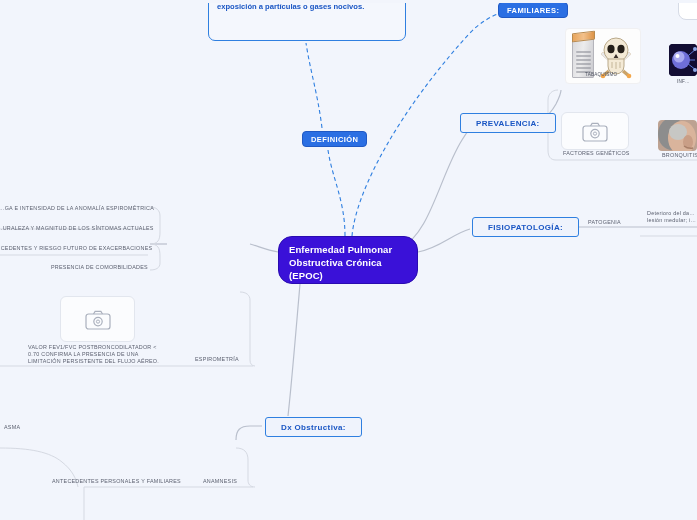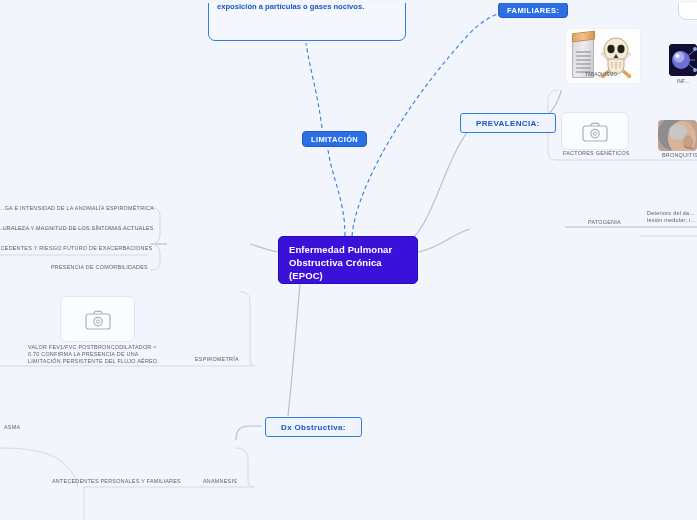--- a/index.html
+++ b/index.html
@@ -20,21 +20,21 @@
     pointer-events: none;
   }
 
   
   .central {
     position: absolute;
     left: 278px; top: 236px;
     width: 140px; height: 48px;
     background: #3a11d8;
     border: 1px solid #2a0bb0;
-    border-radius: 5px;
+    border-radius: 14px;
     color: #ffffff;
     font-weight: bold;
     font-size: 9.5px;
     line-height: 13px;
     padding: 6px 8px 0 10px;
     letter-spacing: .1px;
   }
 
   
   .pill {
@@ -200,21 +200,21 @@
     <path d="M0 448 C30 448 50 452 62 462 C72 470 76 478 78 487" fill="none" stroke="#d5d9e2" stroke-width="1"></path>
 
     <path d="M556 160 L697 160" stroke="#d5d9e2" stroke-width="1" fill="none"></path>
     <path d="M556 160 C550 160 548 156 548 150 L548 100 C548 94 552 90 558 90" fill="none" stroke="#d5d9e2" stroke-width="1"></path>
 
     <path d="M640 236 L697 236" stroke="#d5d9e2" stroke-width="1" fill="none"></path>
   </svg>
 
   <div class="central">Enfermedad Pulmonar Obstructiva Crónica (EPOC)</div>
 
-  <div class="pill-solid" style="left:302px; top:131px;">LIMITACIÓN</div>
+  <div class="pill-solid" style="left:302px; top:131px;">DEFINICIÓN</div>
 
   <div class="note" style="left:208px; top:-34px; width:198px; height:75px;">tratable que se caracteriza por unos síntomas respiratorios y una limitación del flujo aéreo persistente causada generalmente por exposición a partículas o gases nocivos.</div>
 
   <div class="pill-solid" style="left:498px; top:2px;">FAMILIARES:</div>
 
   <div class="photo cig-card" style="left:565px; top:28px; width:76px; height:56px;">
     <div class="pack">
       <div class="lid"></div>
       <div class="lines">
           <i></i>
@@ -290,20 +290,21 @@
       <rect width="39" height="31" fill="#bda292"></rect>
       <ellipse cx="14" cy="14" rx="14" ry="16" fill="#8d8d8d"></ellipse>
       <ellipse cx="24" cy="18" rx="14" ry="17" fill="#d9b49c"></ellipse>
       <ellipse cx="20" cy="12" rx="9" ry="8" fill="#c7c7c4"></ellipse>
       <ellipse cx="30" cy="22" rx="5" ry="7" fill="#c99e86"></ellipse>
       <path d="M26 26 q4 3 9 2" stroke="#a87f68" stroke-width="1.4" fill="none"></path>
     </svg>
   </div>
   <div class="leaf" style="left:662px; top:152px;">BRONQUITIS</div>
 
+  <div class="pill" style="left:472px; top:217px;">FISIOPATOLOGÍA:</div>
 
   <div class="leaf" style="left:588px; top:219px;">PATOGENIA</div>
 
   <div class="leaf wrap" style="left:647px; top:210px; width:60px;">Deterioro del da… lesión medular; i…</div>
 
 
   <div class="leaf" style="left:-1px; top:205px;">…GA E INTENSIDAD DE LA ANOMALÍA ESPIROMÉTRICA</div>
   <div class="leaf" style="left:-3px; top:225px;">…URALEZA Y MAGNITUD DE LOS SÍNTOMAS ACTUALES</div>
   <div class="leaf" style="left:-5px; top:245px;">…CEDENTES Y RIESGO FUTURO DE EXACERBACIONES</div>
   <div class="leaf" style="left:51px; top:264px;">PRESENCIA DE COMORBILIDADES</div>

